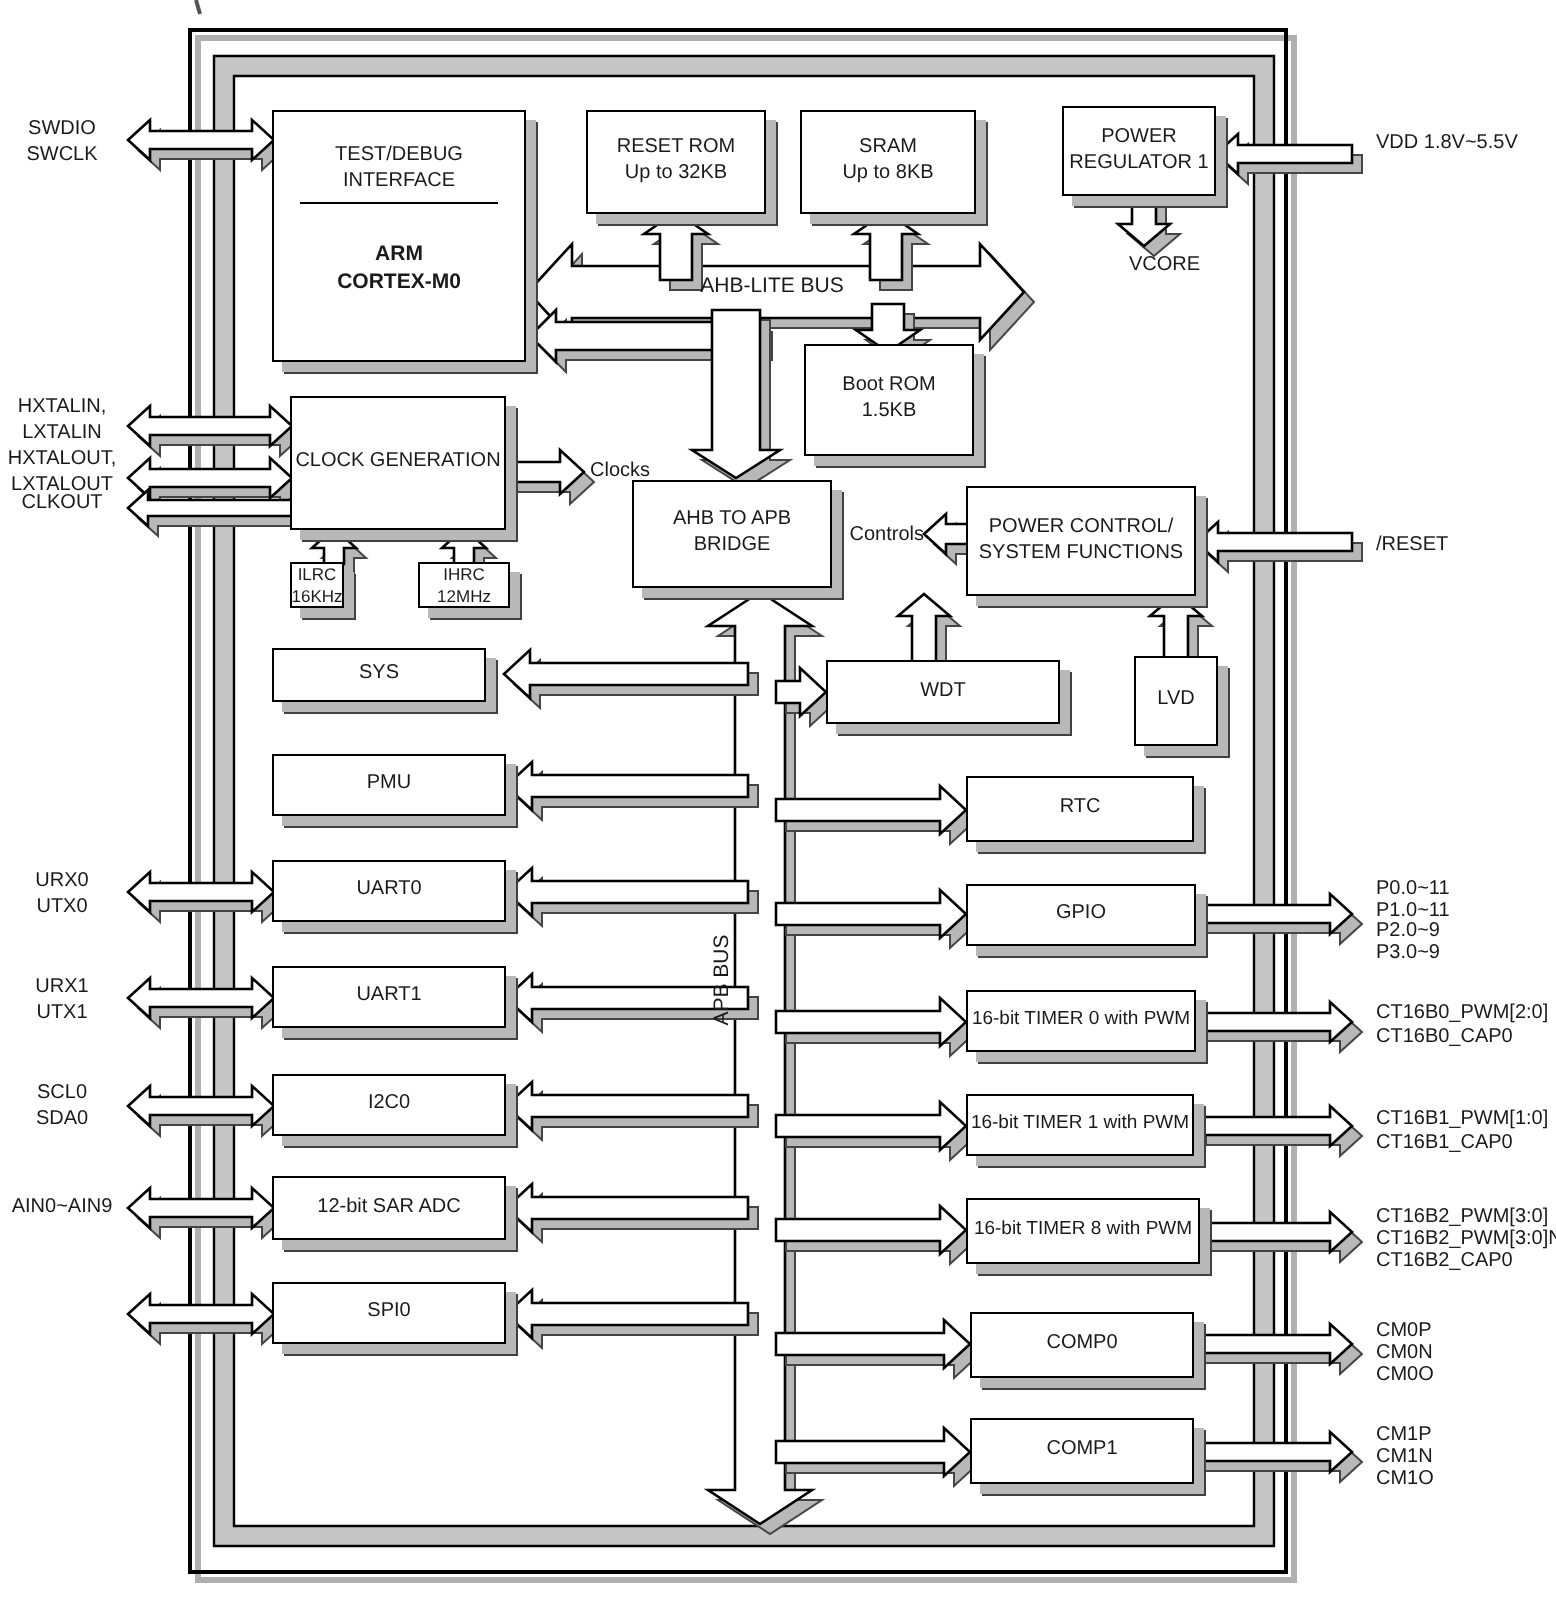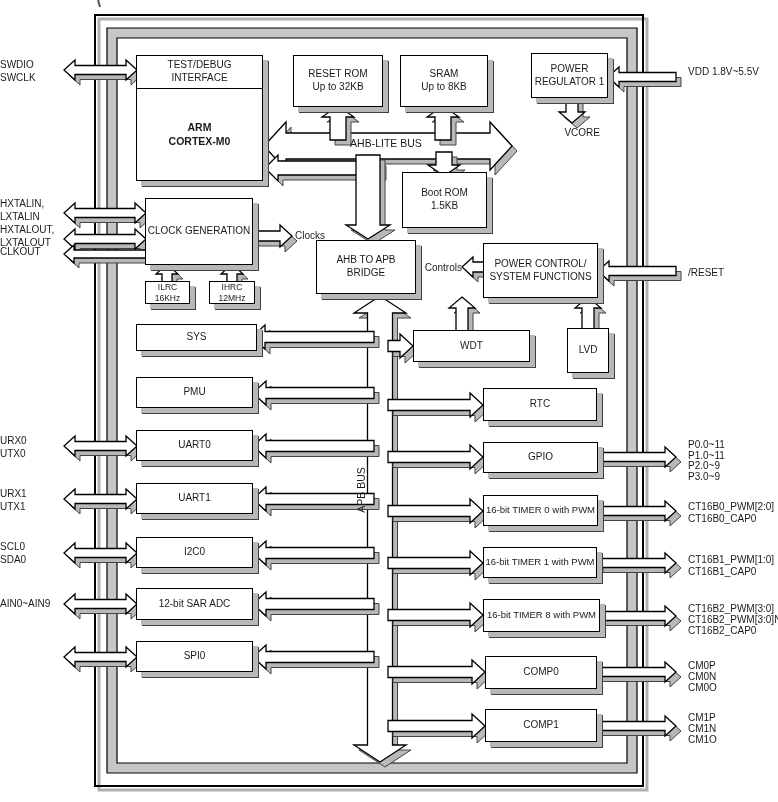--- a/index.html
+++ b/index.html
@@ -11,27 +11,27 @@
   }
   #wires { position: absolute; left: 0; top: 0; }
   .block {
     position: absolute; background: #fff; border: 1.5px solid #000;
     box-shadow: 5px 5px 0 0 #b8b8b8, 6px 6px 0 0 #404040;
     display: flex; align-items: center; justify-content: center;
     text-align: center; white-space: pre-line; font-size: 10px; line-height: 1.28;
   }
   .block.fs9 { font-size: 9.5px; }
   .block.tiny { font-size: 8.5px; line-height: 1.2; }
-  .arm { flex-direction: column; padding: 0; }
+  .arm { flex-direction: column; padding: 13px; }
   .sec { display: flex; align-items: center; justify-content: center; width: 100%;
          text-align: center; white-space: pre-line; }
   .sec.top { height: 33px; border-bottom: 1.5px solid #000; font-size: 10px; }
   .sec.bot { flex: 1; font-weight: bold; font-size: 10.5px; }
   .lbl { position: absolute; font-size: 10px; line-height: 13px; white-space: pre-line; }
-  .lbl-l { text-align: left; }
+  .lbl-l { text-align: center; }
   .buslbl { position: absolute; font-size: 10.5px; text-align: center; }
   .apbv { transform: rotate(-90deg); transform-origin: center; }
 </style>
 </head>
 <body>
 
 <div class="stage">
 
   <svg id="wires" width="778" height="802" viewBox="0 0 778 802">
     <line x1="98" y1="0" x2="100" y2="7" stroke="#555" stroke-width="2"></line>
@@ -140,32 +140,32 @@
   </div>
   <div class="block" style="left:293px;top:55px;width:90px;height:52px">RESET ROM
 Up to 32KB</div>
   <div class="block" style="left:400px;top:55px;width:88px;height:52px">SRAM
 Up to 8KB</div>
   <div class="block" style="left:531px;top:53px;width:77px;height:45px">POWER
 REGULATOR 1</div>
   <div class="block" style="left:402px;top:172px;width:85px;height:56px">Boot ROM
 1.5KB</div>
   <div class="block" style="left:145px;top:198px;width:108px;height:67px">CLOCK GENERATION</div>
-  <div class="block tiny" style="left:145px;top:281px;width:45px;height:23px">ILRC
+  <div class="block tiny" style="left:145px;top:281px;width:27px;height:23px">ILRC
 16KHz</div>
   <div class="block tiny" style="left:209px;top:281px;width:46px;height:23px">IHRC
 12MHz</div>
   <div class="block" style="left:316px;top:240px;width:100px;height:54px">AHB TO APB
 BRIDGE</div>
   <div class="block" style="left:483px;top:243px;width:115px;height:55px">POWER CONTROL/
 SYSTEM FUNCTIONS</div>
   <div class="block" style="left:413px;top:330px;width:117px;height:32px">WDT</div>
   <div class="block" style="left:567px;top:328px;width:42px;height:45px">LVD</div>
 
-  <div class="block" style="left:136px;top:324px;width:121px;height:27px">SYS</div>
+  <div class="block" style="left:136px;top:324px;width:107px;height:27px">SYS</div>
   <div class="block" style="left:136px;top:377px;width:117px;height:31px">PMU</div>
   <div class="block" style="left:136px;top:430px;width:117px;height:31px">UART0</div>
   <div class="block" style="left:136px;top:483px;width:117px;height:31px">UART1</div>
   <div class="block" style="left:136px;top:537px;width:117px;height:31px">I2C0</div>
   <div class="block" style="left:136px;top:588px;width:117px;height:32px">12-bit SAR ADC</div>
   <div class="block" style="left:136px;top:641px;width:117px;height:31px">SPI0</div>
 
   <div class="block" style="left:483px;top:388px;width:114px;height:33px">RTC</div>
   <div class="block" style="left:483px;top:442px;width:115px;height:31px">GPIO</div>
   <div class="block fs9" style="left:483px;top:495px;width:115px;height:31px">16-bit TIMER 0 with PWM</div>

